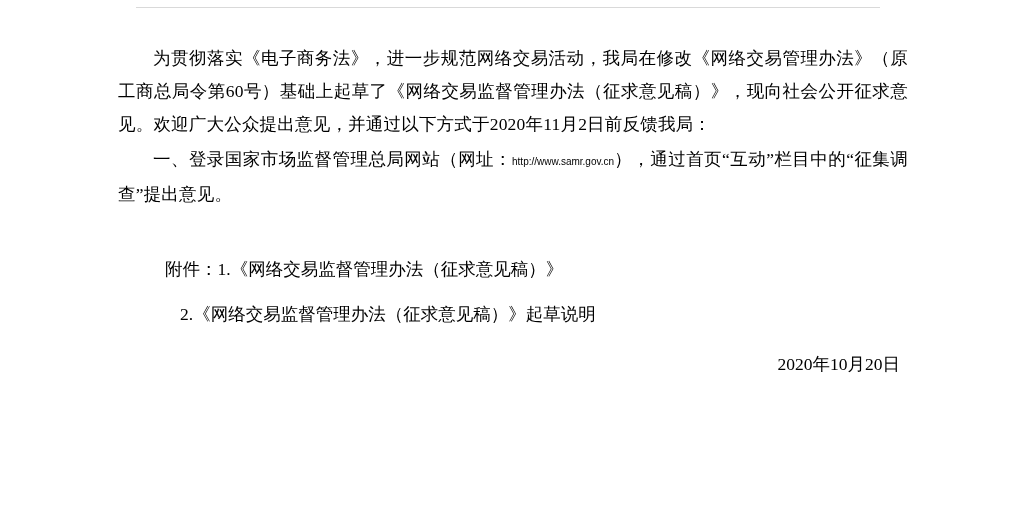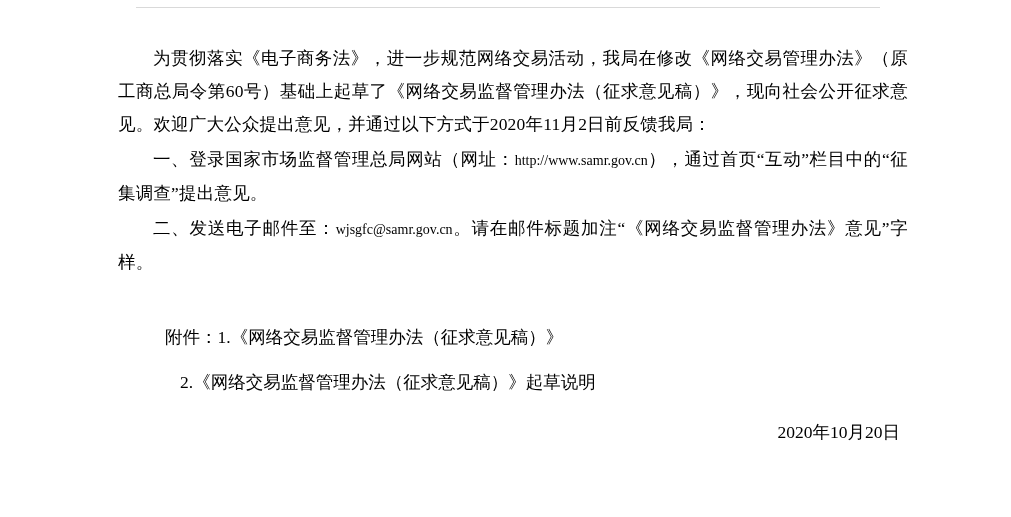--- a/index.html
+++ b/index.html
@@ -39,22 +39,22 @@
     line-height: 33px;
     text-align: justify;
     text-justify: inter-ideograph;
     margin: 0 0 2px 0;
     letter-spacing: 0.2px;
   }
   .indent {
     text-indent: 2em;
   }
   .mono {
-    font-family: Liberation Serif, serif;
-    font-size: 14px;
+    font-family: Liberation Sans, sans-serif;
+    font-size: 10px;
     letter-spacing: 0;
   }
   .gap {
     height: 28px;
   }
   .attach-block {
     margin-top: 6px;
   }
   .attach-line1 {
     font-size: 17.5px;
@@ -85,21 +85,20 @@
 <div class="page">
 
   <div class="top-rule"></div>
 
   <div class="doc-body">
 
     <p class="para indent">为贯彻落实《电子商务法》，进一步规范网络交易活动，我局在修改《网络交易管理办法》（原工商总局令第60号）基础上起草了《网络交易监督管理办法（征求意见稿）》，现向社会公开征求意见。欢迎广大公众提出意见，并通过以下方式于2020年11月2日前反馈我局：</p>
 
     <p class="para indent"><span>一、登录国家市场监督管理总局网站（网址：</span><span class="mono">http://www.samr.gov.cn</span><span>），通过首页“互动”栏目中的“征集调查”提出意见。</span></p>
 
-    <p class="para indent"><span>二、发送电子邮件至：</span><span class="mono">wjsgfc@samr.gov.cn</span><span>。请在邮件标题加注“《网络交易监督管理办法》意见”字样。</span></p>
 
 
     <div class="gap"></div>
 
     <div class="attach-block">
       <p class="attach-line1"><span>附件：</span><span>1.《网络交易监督管理办法（征求意见稿）》</span></p>
       <p class="attach-line2">2.《网络交易监督管理办法（征求意见稿）》起草说明</p>
     </div>
 
     <div class="signature">

